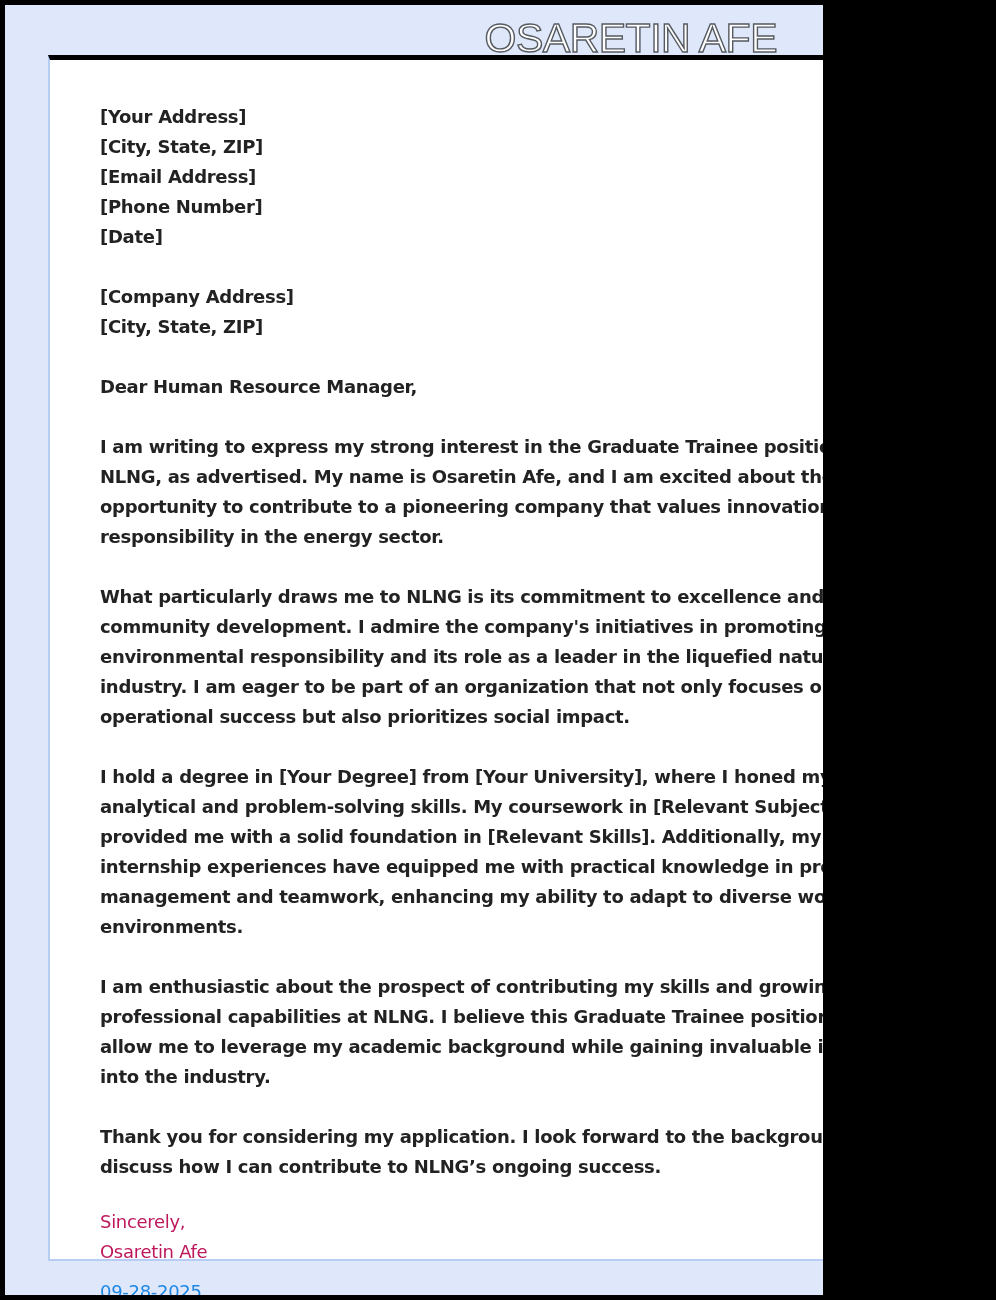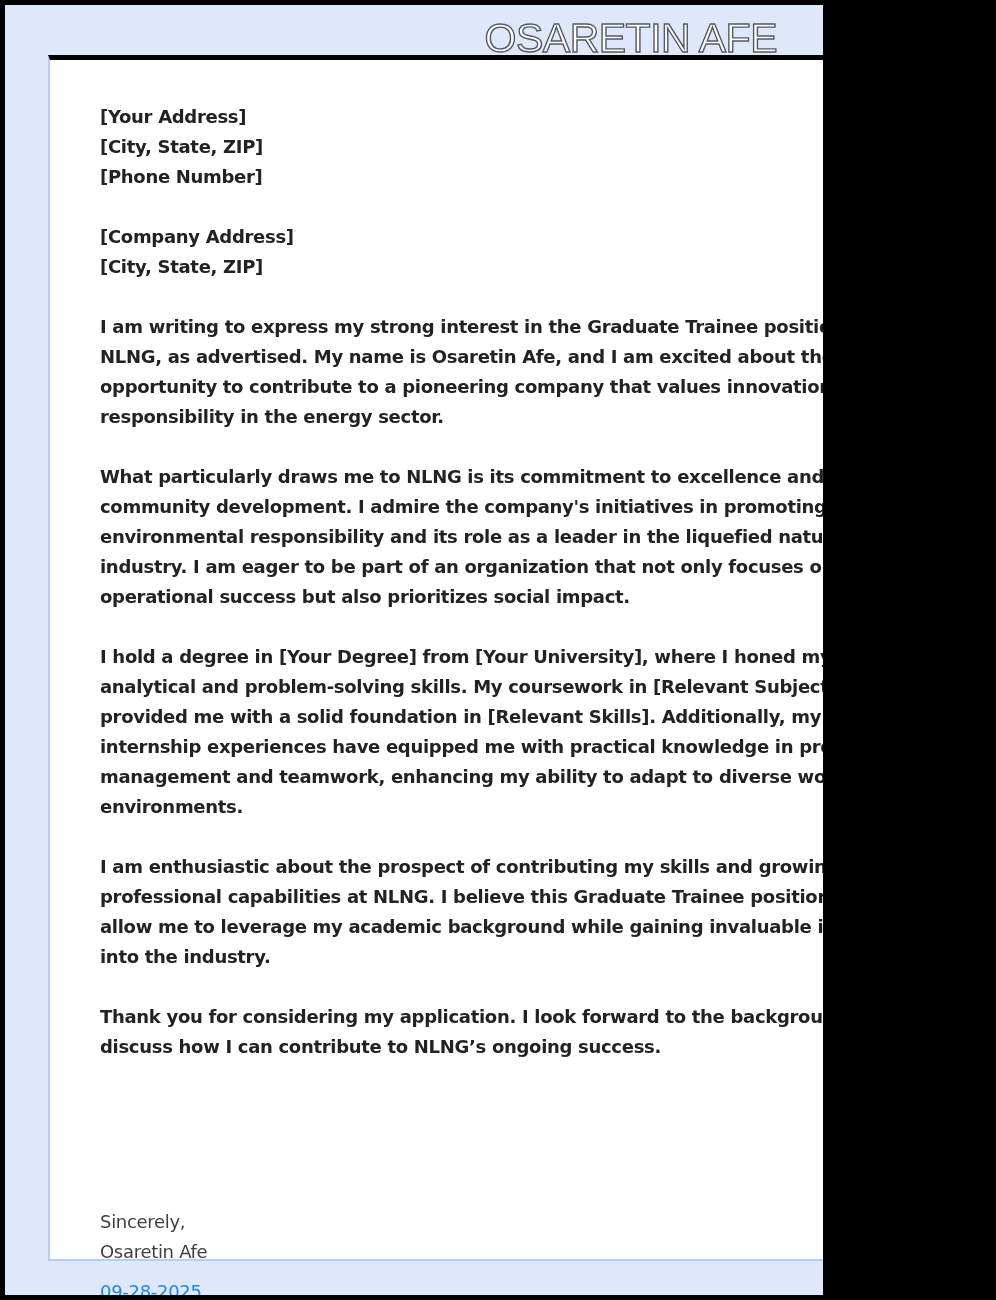--- a/index.html
+++ b/index.html
@@ -29,47 +29,50 @@
     border-bottom:2px solid #b7cdf3;
     box-sizing:border-box;
   }
   .letter {
     position:absolute; left:95px; top:97px; width:800px;
     font-size:18px; line-height:30px; color:#222;
     letter-spacing:-0.3px;
   }
   .letter p { margin:0 0 30px 0;font-weight:bold; }
   .letter .line { display:block; }
-  .sig { position:absolute; left:95px; top:1202px; font-size:18px; line-height:30px; color:#404040; letter-spacing:-0.3px; }
+  .sig { position:absolute; left:95px; top:1202px; font-size:18px; line-height:30px; color:#be185d; letter-spacing:-0.3px; }
   .date {
     position:absolute; left:95px; top:1275px; font-size:18px; line-height:24px;
     color:#1e88e5; letter-spacing:-0.3px;
   }
   .footer-brand {
     position:absolute; right:54px; top:1310px; font-size:13px; color:#333;
   }
 </style>
 </head>
 <body>
 
 <div class="frame">
   <div class="title">OSARETIN AFE</div>
 
   <div class="card"></div>
 
   <div class="letter">
     <p>
       <span class="line">[Your Address]</span>
       <span class="line">[City, State, ZIP]</span>
+      <span class="line">[Email Address]</span>
       <span class="line">[Phone Number]</span>
+      <span class="line">[Date]</span>
     </p>
     <p>
       <span class="line">[Company Address]</span>
       <span class="line">[City, State, ZIP]</span>
     </p>
+    <p>Dear Human Resource Manager,</p>
     <p>I am writing to express my strong interest in the Graduate Trainee position at NLNG, as advertised. My name is Osaretin Afe, and I am excited about the opportunity to contribute to a pioneering company that values innovation and responsibility in the energy sector.</p>
     <p>What particularly draws me to NLNG is its commitment to excellence and community development. I admire the company's initiatives in promoting environmental responsibility and its role as a leader in the liquefied natural gas industry. I am eager to be part of an organization that not only focuses on operational success but also prioritizes social impact.</p>
     <p>I hold a degree in [Your Degree] from [Your University], where I honed my analytical and problem-solving skills. My coursework in [Relevant Subjects] provided me with a solid foundation in [Relevant Skills]. Additionally, my internship experiences have equipped me with practical knowledge in project management and teamwork, enhancing my ability to adapt to diverse work environments.</p>
     <p>I am enthusiastic about the prospect of contributing my skills and growing my professional capabilities at NLNG. I believe this Graduate Trainee position will allow me to leverage my academic background while gaining invaluable insights into the industry.</p>
     <p>Thank you for considering my application. I look forward to the background to discuss how I can contribute to NLNG’s ongoing success.</p>
   </div>
 
   <div class="sig">
     <span class="line" style="display:block">Sincerely,</span>
     <span class="line" style="display:block">Osaretin Afe</span>

